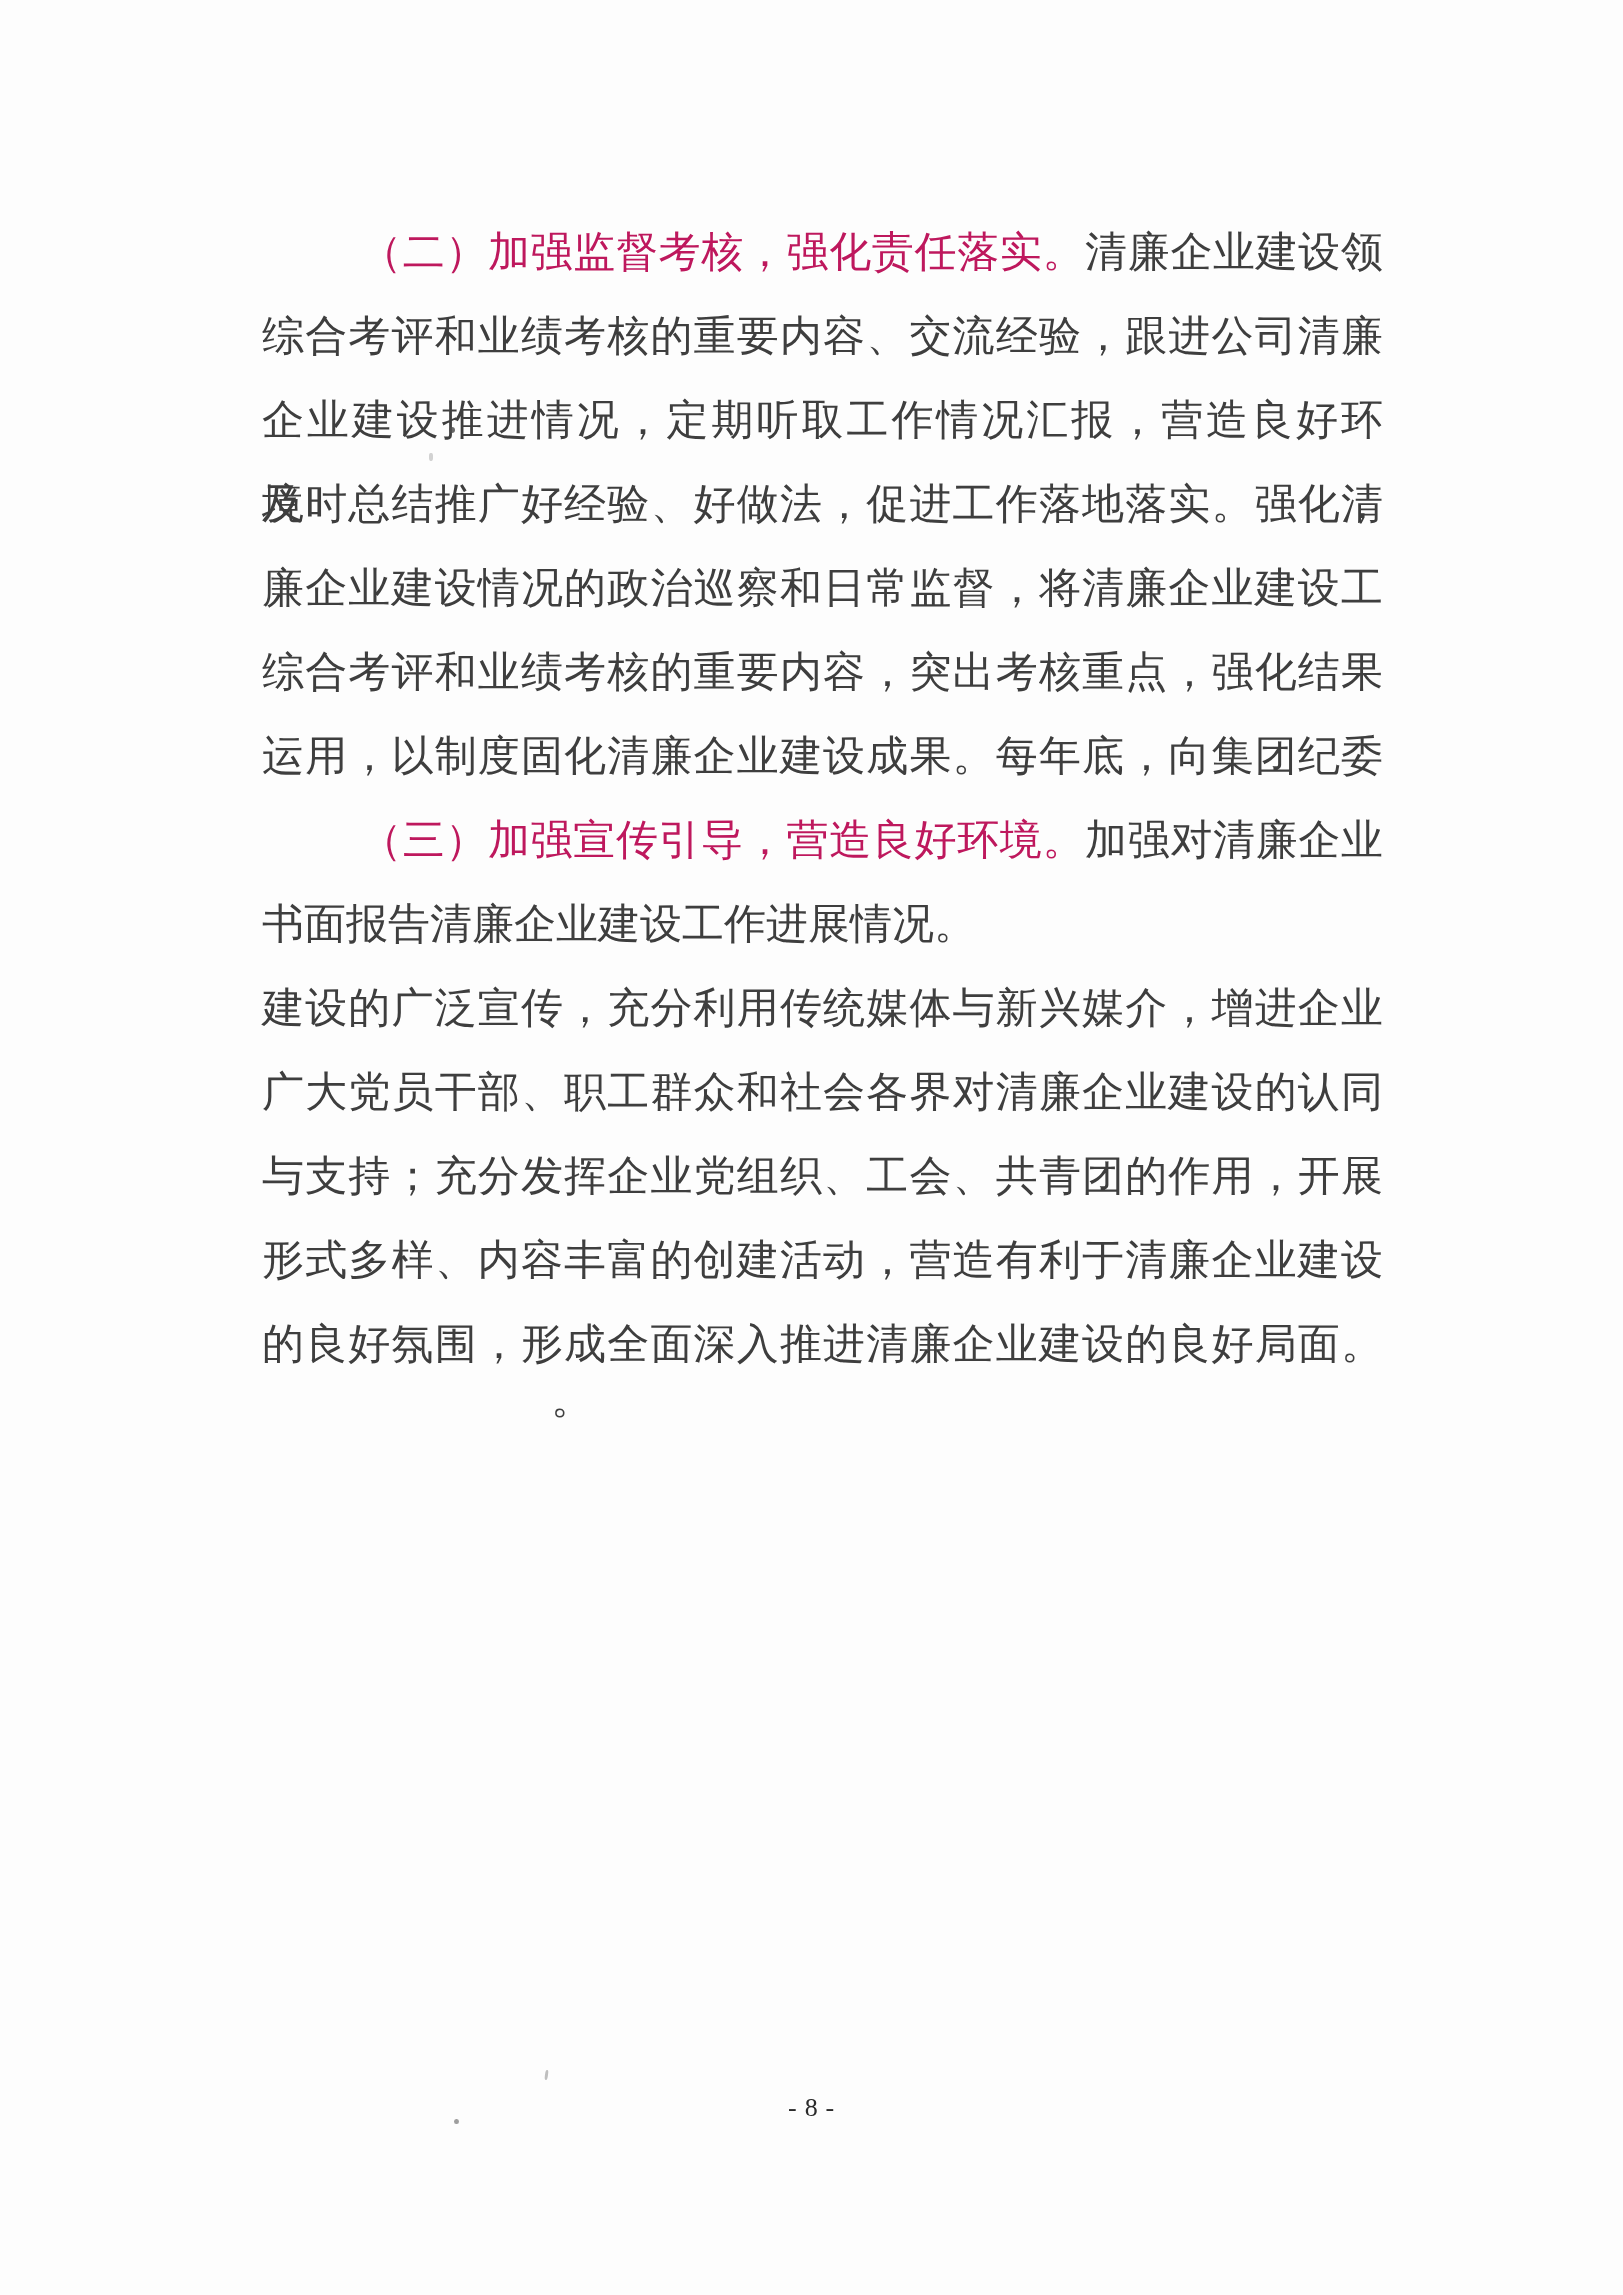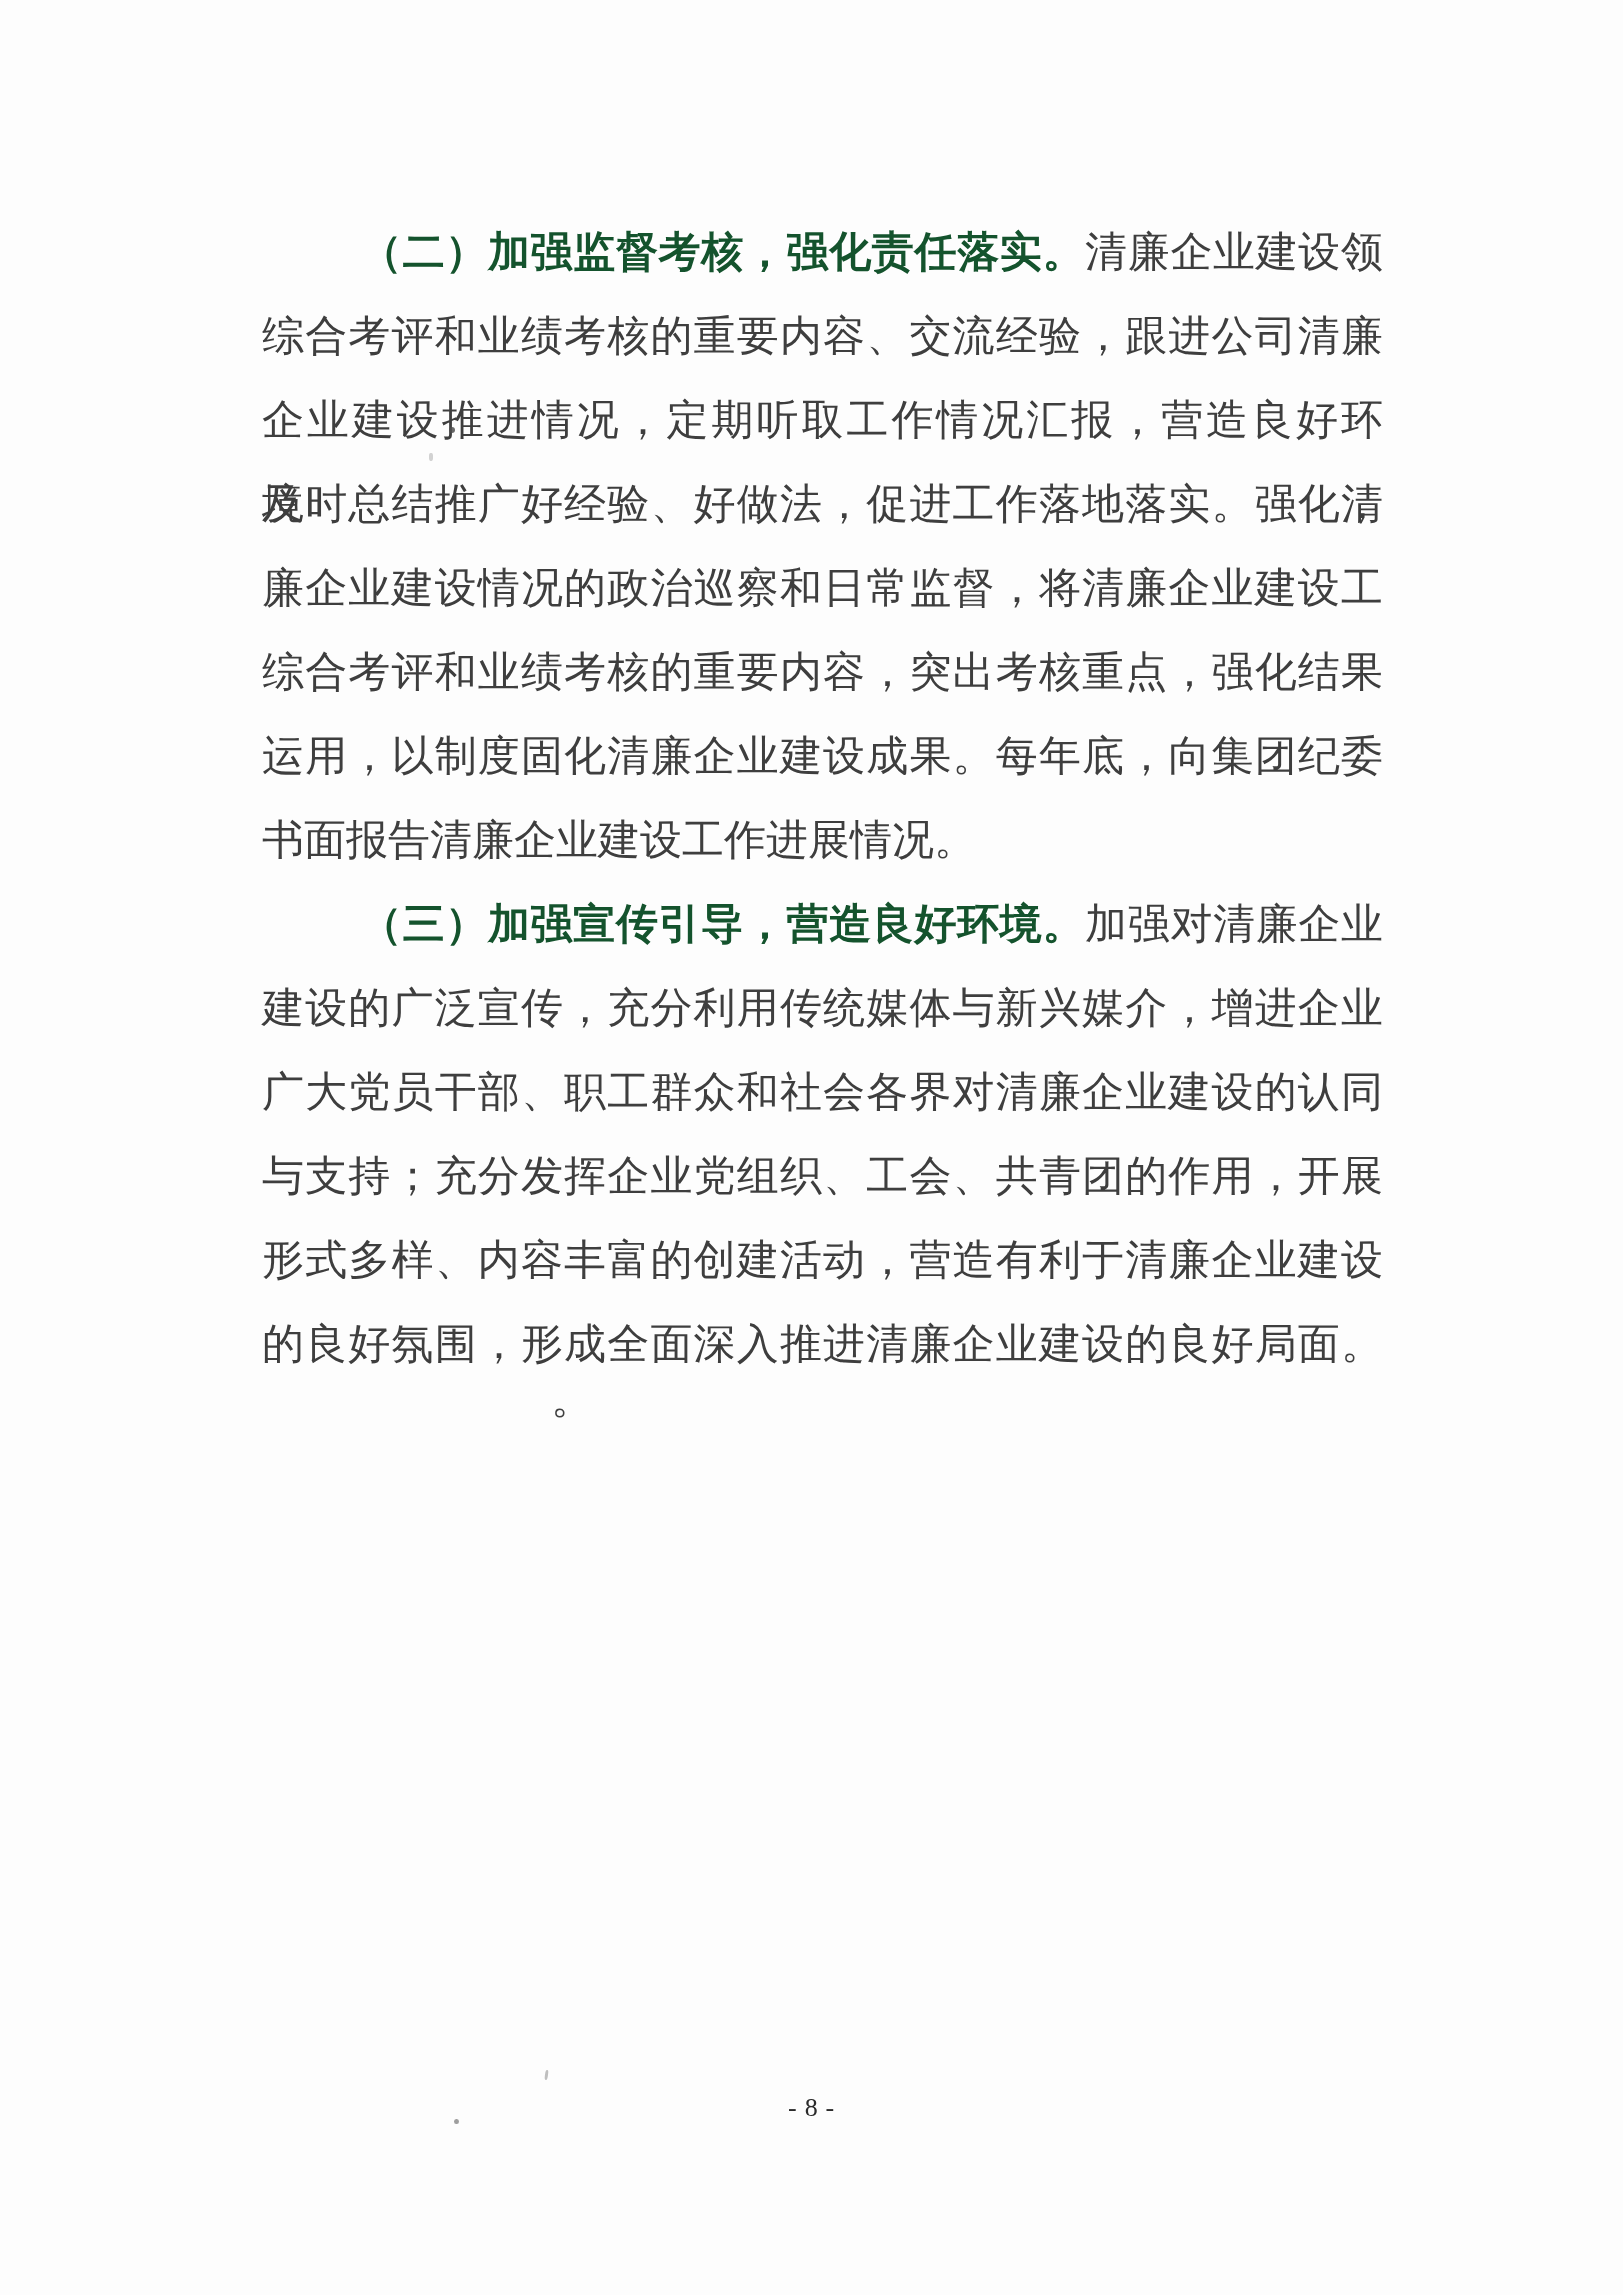--- a/index.html
+++ b/index.html
@@ -20,21 +20,21 @@
   .line{
     height:84px;
     line-height:84px;
   }
   .just{
     text-align:justify;
     text-align-last:justify;
   }
   .indent{padding-left:98px;}
   .stray{padding-left:289px;margin-top:-29.5px;}
-  .lead{font-weight:700;color:#14532d;}
+  .lead{font-weight:400;color:#be185d;}
   .pagenum{
     position:absolute;
     top:2095px;left:0;width:100%;
     text-align:center;
     font-size:26px;line-height:26px;
     color:#2b2b2b;
     letter-spacing:0.7px;
   }
   .speck{position:absolute;border-radius:50%;}
   .speck-1{left:449px;top:427px;width:5.9px;height:5.9px;background:#4f4f4f;opacity:.85;}
@@ -48,22 +48,22 @@
 <div class="page">
 
   <div class="content">
     <div class="line just indent"><span class="lead">（二）加强监督考核，强化责任落实。</span><span>清廉企业建设领</span></div>
     <div class="line just"><span>综合考评和业绩考核的重要内容、交流经验，跟进公司清廉</span></div>
     <div class="line just"><span>企业建设推进情况，定期听取工作情况汇报，营造良好环境，</span></div>
     <div class="line just"><span>及时总结推广好经验、好做法，促进工作落地落实。强化清</span></div>
     <div class="line just"><span>廉企业建设情况的政治巡察和日常监督，将清廉企业建设工</span></div>
     <div class="line just"><span>综合考评和业绩考核的重要内容，突出考核重点，强化结果</span></div>
     <div class="line just"><span>运用，以制度固化清廉企业建设成果。每年底，向集团纪委</span></div>
+    <div class="line just indent"><span class="lead">（三）加强宣传引导，营造良好环境。</span><span>加强对清廉企业</span></div>
     <div class="line"><span>书面报告清廉企业建设工作进展情况。</span></div>
-    <div class="line just indent"><span class="lead">（三）加强宣传引导，营造良好环境。</span><span>加强对清廉企业</span></div>
     <div class="line just"><span>建设的广泛宣传，充分利用传统媒体与新兴媒介，增进企业</span></div>
     <div class="line just"><span>广大党员干部、职工群众和社会各界对清廉企业建设的认同</span></div>
     <div class="line just"><span>与支持；充分发挥企业党组织、工会、共青团的作用，开展</span></div>
     <div class="line just"><span>形式多样、内容丰富的创建活动，营造有利于清廉企业建设</span></div>
     <div class="line just"><span>的良好氛围，形成全面深入推进清廉企业建设的良好局面。</span></div>
     <div class="line stray"><span>。</span></div>
   </div>
 
   <div class="pagenum">- 8 -</div>
 

